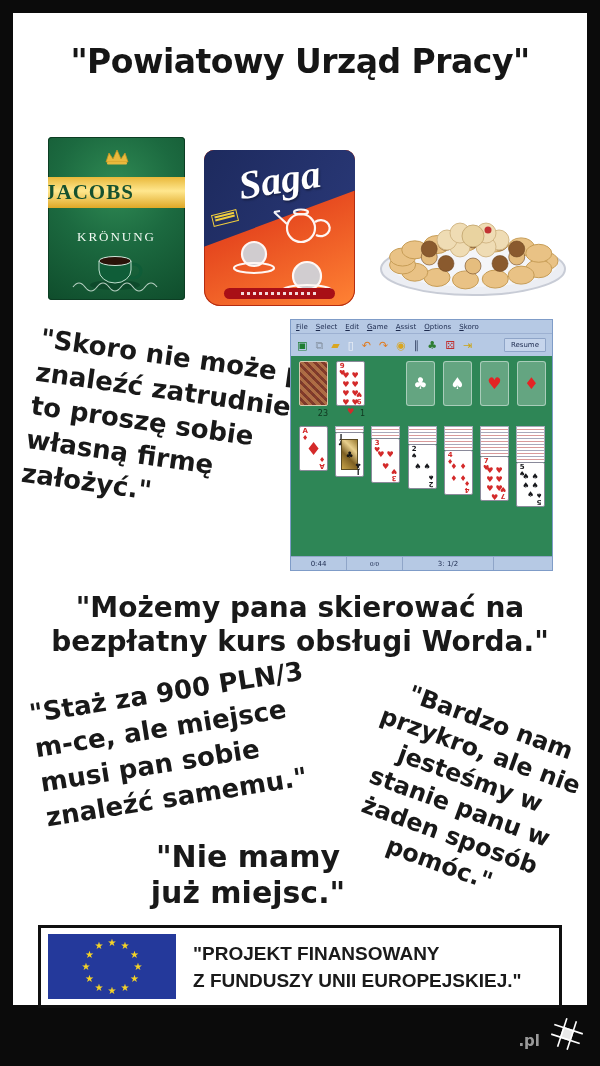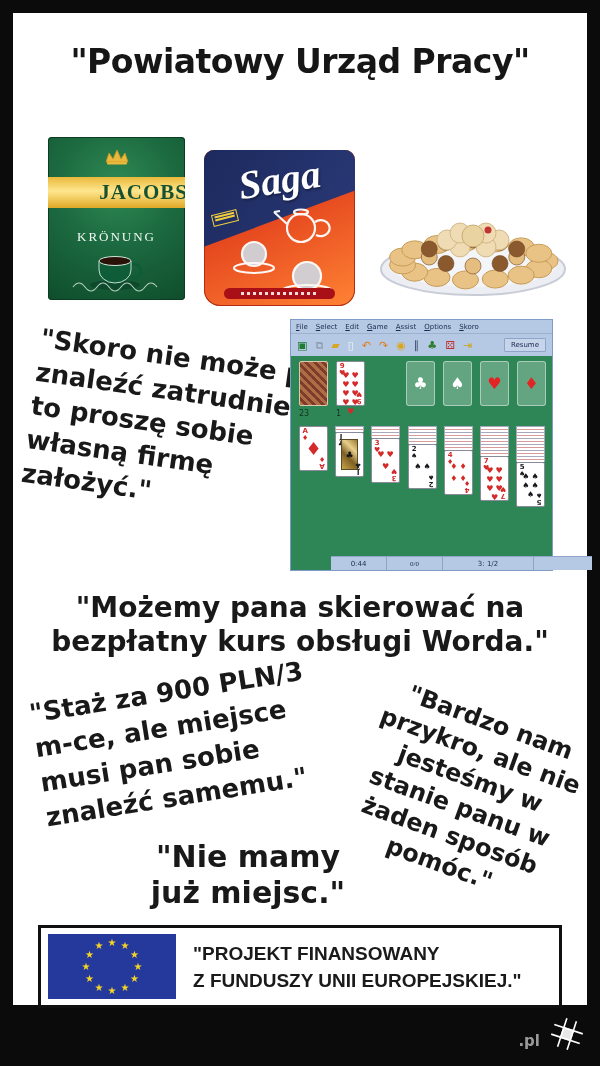--- a/index.html
+++ b/index.html
@@ -11,21 +11,21 @@
   .title{position:absolute;top:28px;left:0;right:0;text-align:center;
          font-weight:700;font-size:33px;line-height:41px;color:#161616;letter-spacing:-0.5px;}
 
   
   .jacobs{position:absolute;left:35px;top:124px;width:137px;height:163px;border-radius:4px;
           background:radial-gradient(circle at 50% 30%, #2f8a54 0%, #1c6a40 45%, #0f4d2c 100%);
           overflow:hidden;box-shadow:0 0 0 1px #0c3d23 inset;}
   .jacobs .crown{position:absolute;top:12px;left:50%;transform:translateX(-50%);}
   .jacobs .band{position:absolute;top:40px;left:-3px;right:-3px;height:31px;
           background:linear-gradient(180deg,#e9b83a 0%,#ffe78e 45%,#dfa827 100%);
-          display:flex;align-items:center;justify-content:flex-end;}
+          display:flex;align-items:center;justify-content:flex-start;}
   .jacobs .brand{font-family:"Liberation Serif",serif;font-weight:700;font-size:21px;
           color:#17512f;letter-spacing:1px;}
   .jacobs .variant{position:absolute;top:92px;left:0;right:0;text-align:center;
           font-family:"Liberation Serif",serif;font-size:13px;letter-spacing:2px;color:#f3fbf4;}
   .jacobs .cup{position:absolute;top:112px;left:50%;transform:translateX(-50%);}
   .jacobs .squiggle{position:absolute;bottom:4px;left:50%;transform:translateX(-50%);opacity:.8;}
 
   .saga{position:absolute;left:191px;top:137px;width:151px;height:156px;
         border-radius:10px 10px 16px 16px;overflow:hidden;
         background:linear-gradient(155deg,#d93a1c 0%,#e6491f 45%,#ff8334 100%);
@@ -83,23 +83,23 @@
   .back{position:absolute;background:#7a3a2c;border:1px solid #d8c9b0;border-radius:2px;
        width:29px;height:45px;box-sizing:border-box;
        background-image:repeating-linear-gradient(45deg,rgba(210,150,90,.55) 0 3px,transparent 3px 6px),
                         repeating-linear-gradient(-45deg,rgba(140,60,40,.6) 0 3px,transparent 3px 6px);}
   .fdn{position:absolute;top:5px;width:29px;height:45px;border-radius:3px;
        background:rgba(255,255,255,.26);border:1px solid rgba(255,255,255,.45);
        display:flex;align-items:center;justify-content:center;font-size:16px;box-sizing:border-box;}
   .pile{position:absolute;top:70px;display:flex;flex-direction:column;}
   .fd{width:29px;height:6px;box-sizing:border-box;border:1px solid #a9a9bb;border-bottom:none;
        background:repeating-linear-gradient(180deg,#ffffff 0 2px,#d99a9a 2px 3px);}
-  .count{position:absolute;top:53px;width:29px;text-align:left;font-size:8px;color:#10351f;}
+  .count{position:absolute;top:53px;width:29px;text-align:right;font-size:8px;color:#10351f;}
   .statusbar{position:absolute;left:0;bottom:0;width:100%;height:14px;background:#b6c9e4;
-       border-top:1px solid #8fa5c8;display:flex;font-size:7px;color:#1c2a4e;box-sizing:border-box;margin-left:40px;}
+       border-top:1px solid #8fa5c8;display:flex;font-size:7px;color:#1c2a4e;box-sizing:border-box;}
   .seg{border-right:1px solid #8fa5c8;display:flex;align-items:center;justify-content:center;}
 
   
   .eu-box{position:absolute;left:25px;top:912px;width:524px;height:83px;border:3px solid #101010;
        box-sizing:border-box;background:#fff;}
   .eu-flag{position:absolute;left:7px;top:6px;width:128px;height:65px;}
   .eu-flag .star{position:absolute;transform:translate(-50%,-50%);font-size:10px;line-height:10px;}
   .eu-text{position:absolute;left:152px;top:12px;font-family:"Liberation Sans",sans-serif;
        font-weight:700;font-size:19px;line-height:27px;color:#1a1a1a;}
 

